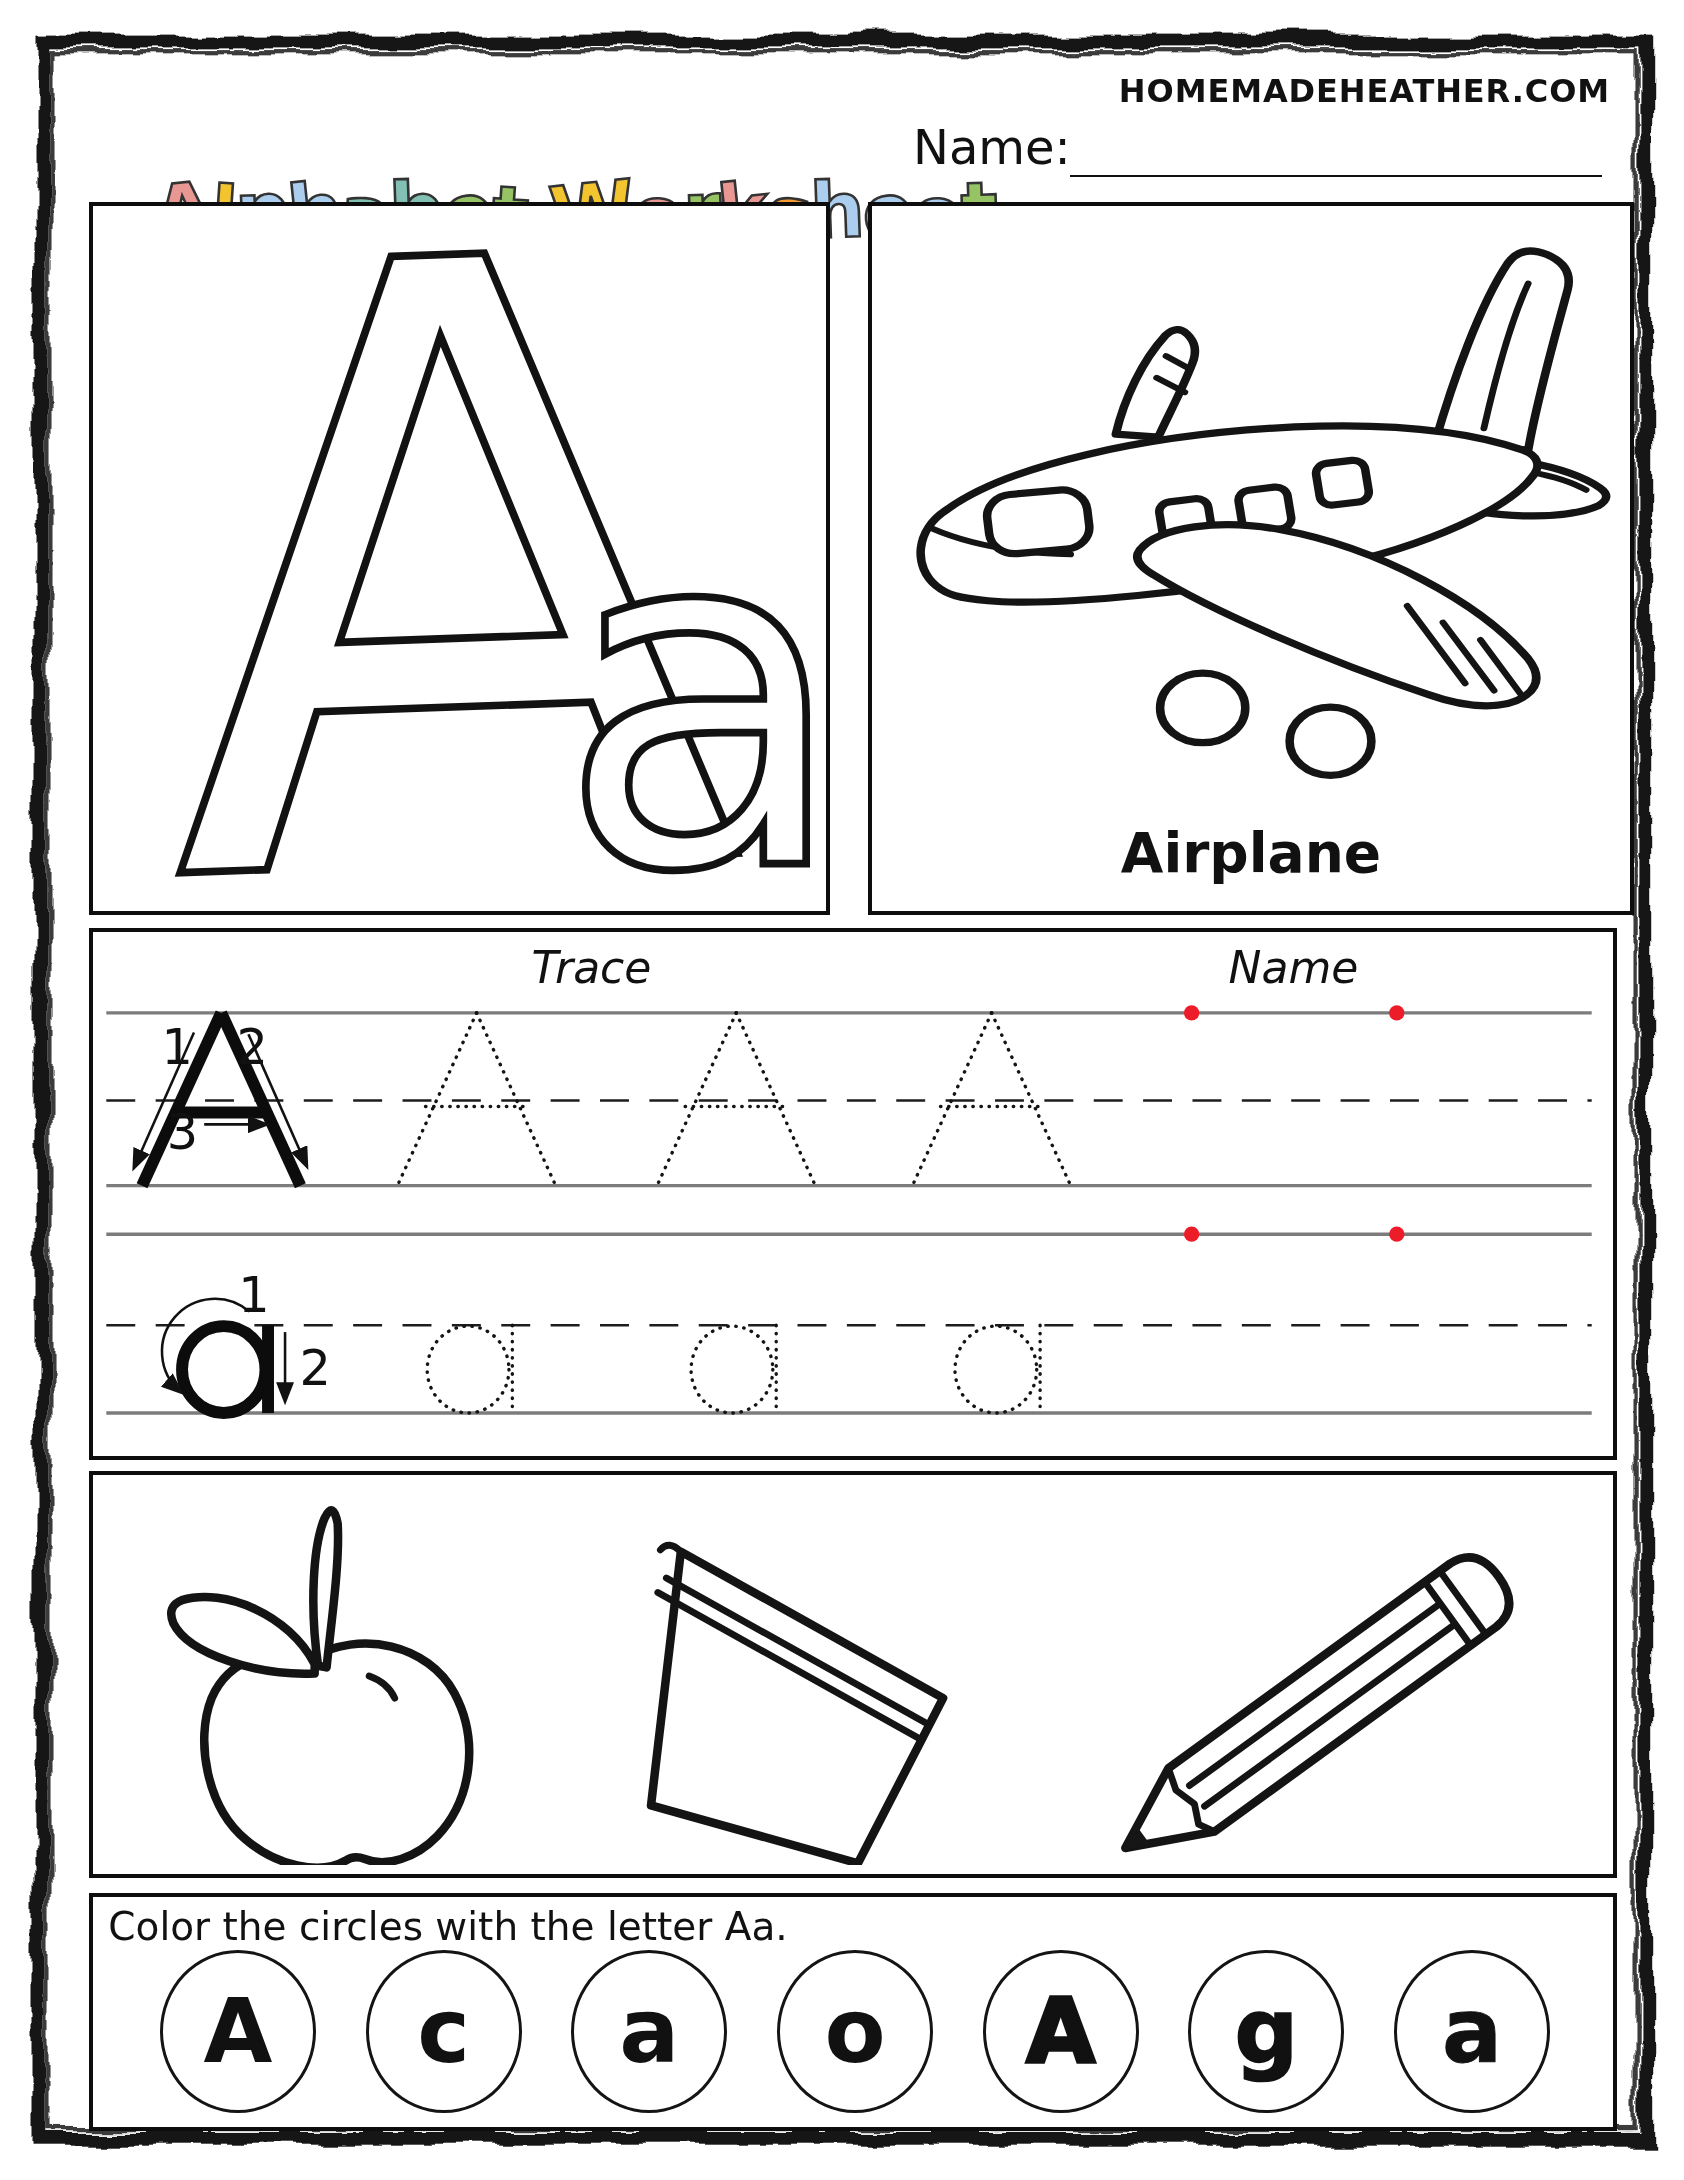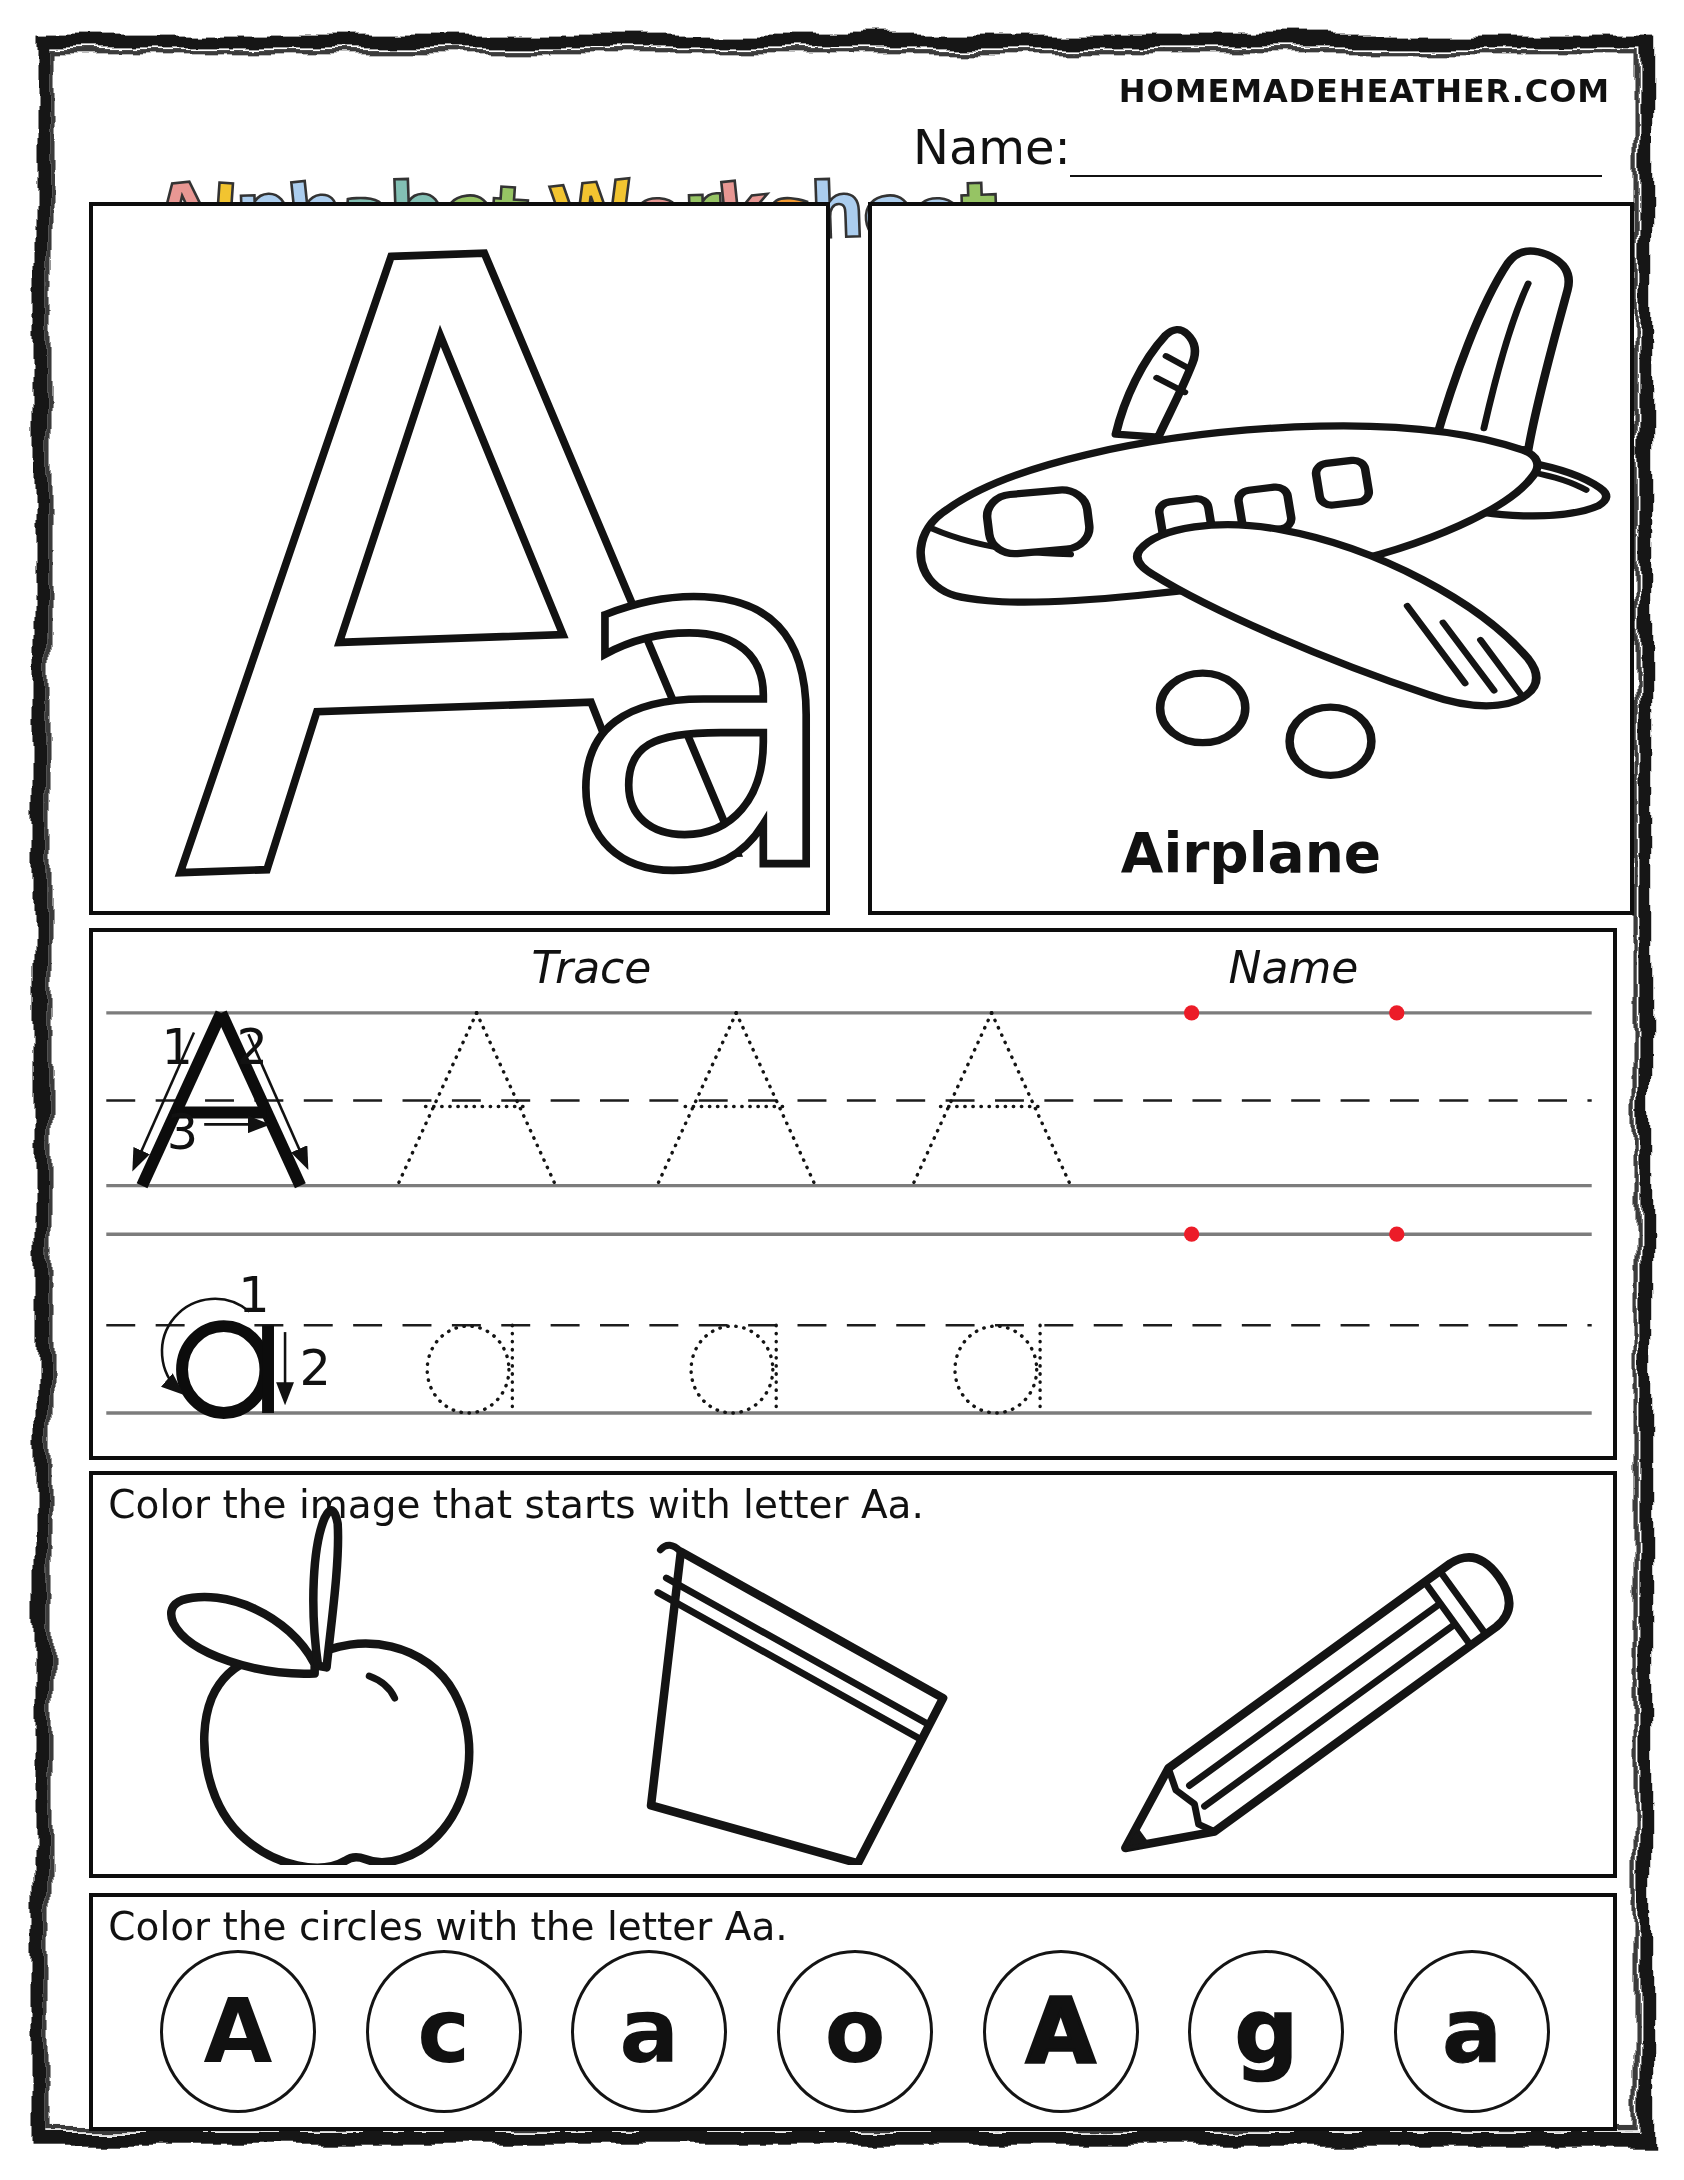--- a/index.html
+++ b/index.html
@@ -183,21 +183,20 @@
         <line x1="802" y1="462" x2="802" y2="565"></line>
     </g>
     <g class="dot">
       <ellipse cx="1060" cy="514" rx="48" ry="51"></ellipse>
         <line x1="1112" y1="462" x2="1112" y2="565"></line>
     </g>
   </svg>
 </div>
 
 <div class="box box4">
-  <div class="instruction">Color the image that starts with letter Aa.</div>
   <svg class="abs" style="left:0;top:0;" width="1512" height="390" viewBox="0 0 1775 458">
 
     <g transform="translate(2,-16)">
       <path class="ln" d="M 252,232 C 312,196 392,216 422,272 C 452,328 442,398 402,440 C 377,466 342,477 317,467 Q 304,462 294,469 C 264,487 212,474 177,444 C 132,407 117,328 137,278 C 157,232 212,214 252,232 Z"></path>
       <path class="ln" d="M 258,238 C 228,180 152,148 102,163 Q 84,170 92,190 C 110,227 192,252 258,249 Z"></path>
       <path class="ln" d="M 262,240 C 252,170 256,98 270,66 Q 280,46 285,73 C 288,120 276,200 272,242 Z"></path>
       <path class="ln2" d="M 322,252 Q 344,260 352,278"></path>
     </g>
 
     <g>

